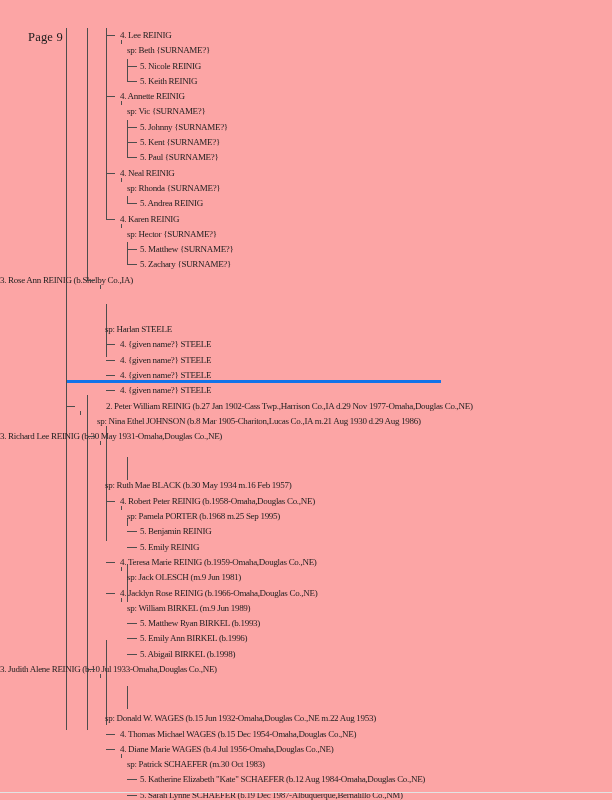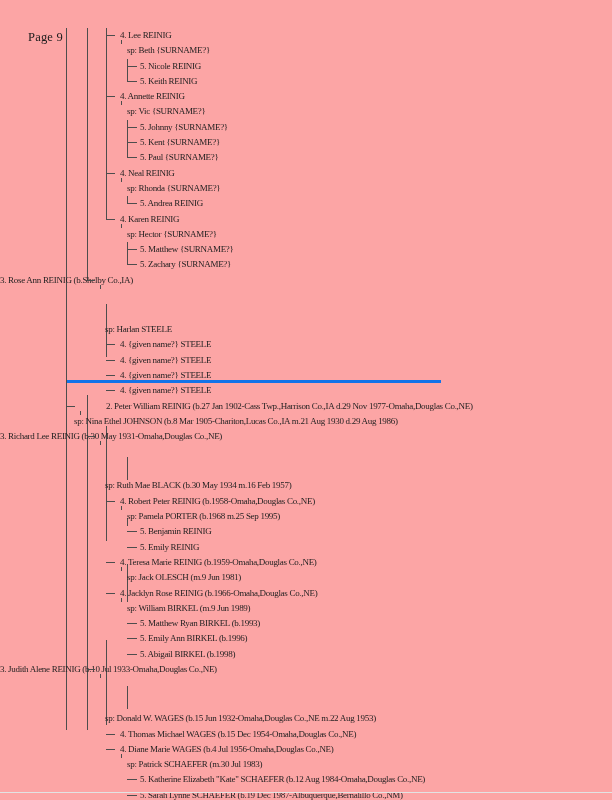--- a/index.html
+++ b/index.html
@@ -14,21 +14,21 @@
     font-size:12.5px;color:#1c1c1c;letter-spacing:0.2px;
   }
   .tree{position:absolute;left:0;top:28px;width:612px;}
   .row{
     position:relative;height:15.31px;line-height:15.31px;
     font-size:9px;letter-spacing:-0.3px;white-space:nowrap;
     color:#1f1f1f;
   }
   
   .l2{padding-left:106px;}
-  .sp2{padding-left:74px;}
+  .sp2{padding-left:97px;}
   .l3{}
   .sp3{padding-left:105px;margin-top:34px;}
   .l4{padding-left:120px;}
   .sp4{padding-left:127px;}
   .l5{padding-left:140px;}
   
   .l2::before,.l3::before,.l4::before,.l5::before{
     content:"";position:absolute;top:7px;height:1px;background:#4d4d4d;
   }
   .l2::before{left:66px;width:9px;}
@@ -105,21 +105,21 @@
     <div class="row sp4">sp: Jack OLESCH (m.9 Jun 1981)</div>
     <div class="row l4 has-sp">4. Jacklyn Rose REINIG (b.1966-Omaha,Douglas Co.,NE)</div>
     <div class="row sp4">sp: William BIRKEL (m.9 Jun 1989)</div>
     <div class="row l5">5. Matthew Ryan BIRKEL (b.1993)</div>
     <div class="row l5">5. Emily Ann BIRKEL (b.1996)</div>
     <div class="row l5">5. Abigail BIRKEL (b.1998)</div>
     <div class="row l3 has-sp">3. Judith Alene REINIG (b.10 Jul 1933-Omaha,Douglas Co.,NE)</div>
     <div class="row sp3">sp: Donald W. WAGES (b.15 Jun 1932-Omaha,Douglas Co.,NE m.22 Aug 1953)</div>
     <div class="row l4">4. Thomas Michael WAGES (b.15 Dec 1954-Omaha,Douglas Co.,NE)</div>
     <div class="row l4 has-sp">4. Diane Marie WAGES (b.4 Jul 1956-Omaha,Douglas Co.,NE)</div>
-    <div class="row sp4">sp: Patrick SCHAEFER (m.30 Jul 1983)</div>
+    <div class="row sp4">sp: Patrick SCHAEFER (m.30 Oct 1983)</div>
     <div class="row l5">5. Katherine Elizabeth "Kate" SCHAEFER (b.12 Aug 1984-Omaha,Douglas Co.,NE)</div>
     <div class="row l5">5. Sarah Lynne SCHAEFER (b.19 Dec 1987-Albuquerque,Bernalillo Co.,NM)</div>
     <div class="row l4">4. Janet Lorraine WAGES (b.8 May 1958-Omaha,Douglas Co.,NE)</div>
   </div>
 
   <div class="hl-underline"></div>
 
   <div class="bottom-edge"></div>
 
 </div>

